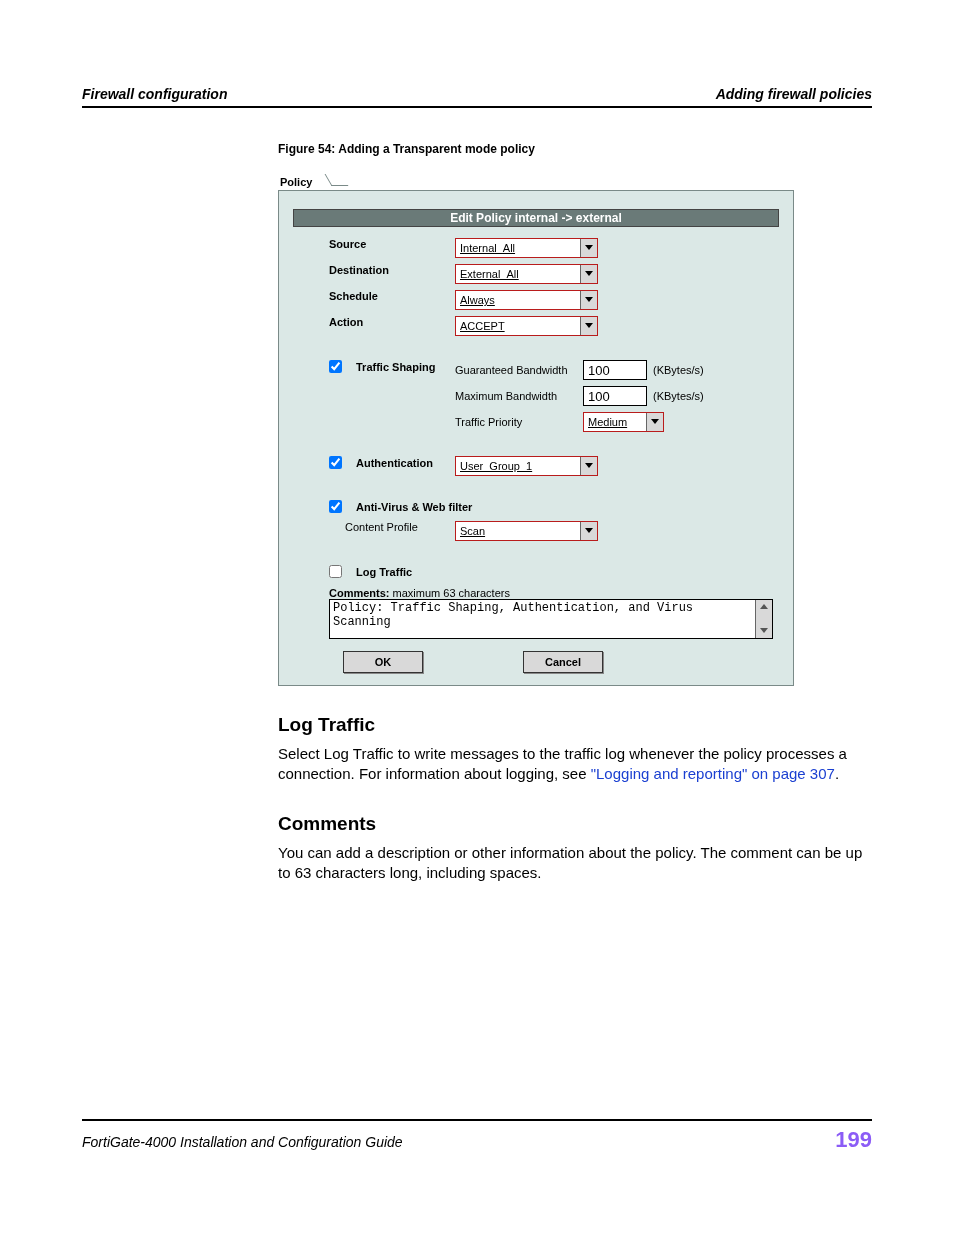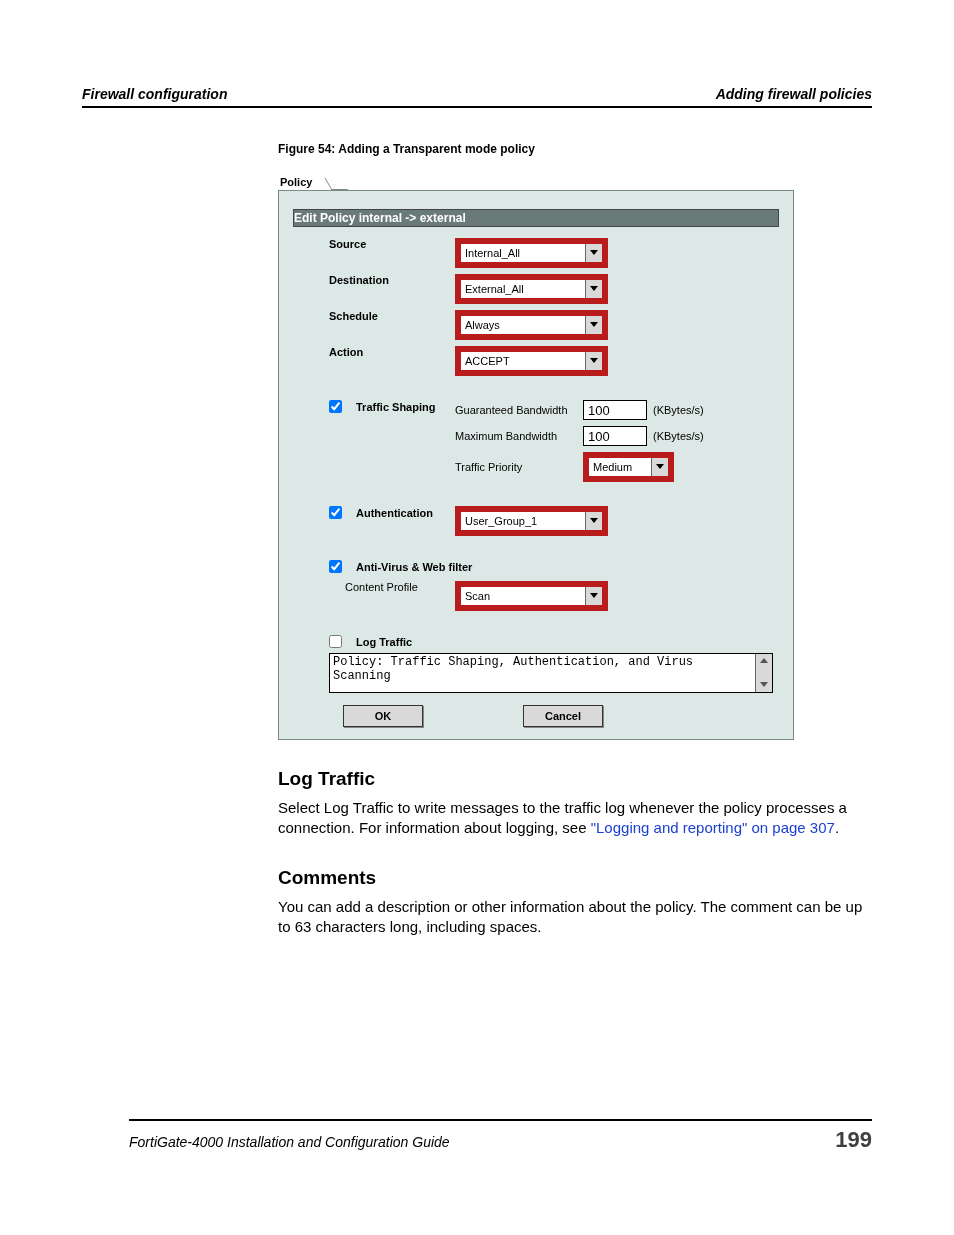--- a/index.html
+++ b/index.html
@@ -38,21 +38,20 @@
     font-size: 12px;
     margin-bottom: 18px;
   }
 
   
   .ui-wrap {
     width: 516px;
   }
   .tab-row {
     display: flex;
-    align-items: flex-end;
     font-family: Verdana, Geneva, sans-serif;
     font-size: 11px;
     font-weight: bold;
     gap: 8px;
   }
   .tab-policy {
     padding: 2px 10px 2px 2px;
     border-top-right-radius: 12px;
   }
   .tab-trail {
@@ -67,20 +66,21 @@
     background: #dbe8e6;
     border: 1px solid #7a8a88;
     font-family: Verdana, Geneva, sans-serif;
     font-size: 11px;
     color: #000;
     padding: 18px 14px 12px 14px;
   }
   .edit-bar {
     background: #6a7a78;
     color: #fff;
+    text-align: center;
     font-weight: bold;
     font-size: 12px;
     padding: 1px 0;
     border: 1px solid #444;
     margin-bottom: 8px;
     font-family: Verdana, Geneva, sans-serif;
   }
 
   .row {
     display: flex;
@@ -108,25 +108,26 @@
   .sublabel {
     width: 122px;
     font-size: 11px;
   }
   .unit {
     font-size: 11px;
   }
 
   .combo {
     display: inline-flex;
-    border: 6px solid #b91c1c;
+    border: 1px solid #b91c1c;
     background: #fca5a5;
     height: 18px;
     font-size: 11px;
     font-family: Verdana, Geneva, sans-serif;
+    text-decoration: underline;
   }
   .combo input {
     border: none;
     outline: none;
     padding: 0 4px;
     font-size: 11px;
     background: #fff;
     width: 116px;
     font-family: Verdana, Geneva, sans-serif;
   }
@@ -248,29 +249,28 @@
   .page-footer {
     position: absolute;
     left: 82px;
     right: 82px;
     bottom: 82px;
     border-top: 2px solid #000;
     padding-top: 6px;
     display: flex;
     justify-content: space-between;
     align-items: baseline;
-    margin-left: 47px;
   }
   .page-footer .ftitle {
     font-style: italic;
     font-size: 14px;
   }
   .page-footer .pnum {
     font-weight: bold;
-    color: #404040;
+    color: #8b5cf6;
     font-size: 22px;
   }
 </style>
 </head>
 <body>
 
 <div class="page">
 
   <div class="page-header">
     <span>Firewall configuration</span>
@@ -440,20 +440,23 @@
 
         <div class="row">
           <div class="label-col" style="padding-left:0; width:100%;">
             <span class="check">
               <input type="checkbox" style="">
               <span>Log Traffic</span>
             </span>
           </div>
         </div>
 
+        <div class="comments-label">
+          <b>Comments:</b><span> maximum 63 characters</span>
+        </div>
         <div class="textarea-wrap">
           <textarea style="">Policy: Traffic Shaping, Authentication, and Virus Scanning</textarea>
           <div class="sb">
             <div class="ar">
                 <svg width="8" height="6">
                   <polygon points="4,0 8,5 0,5" fill="#555"></polygon>
                 </svg>
               </div>
             <div class="ar">
                 <svg width="8" height="6">

